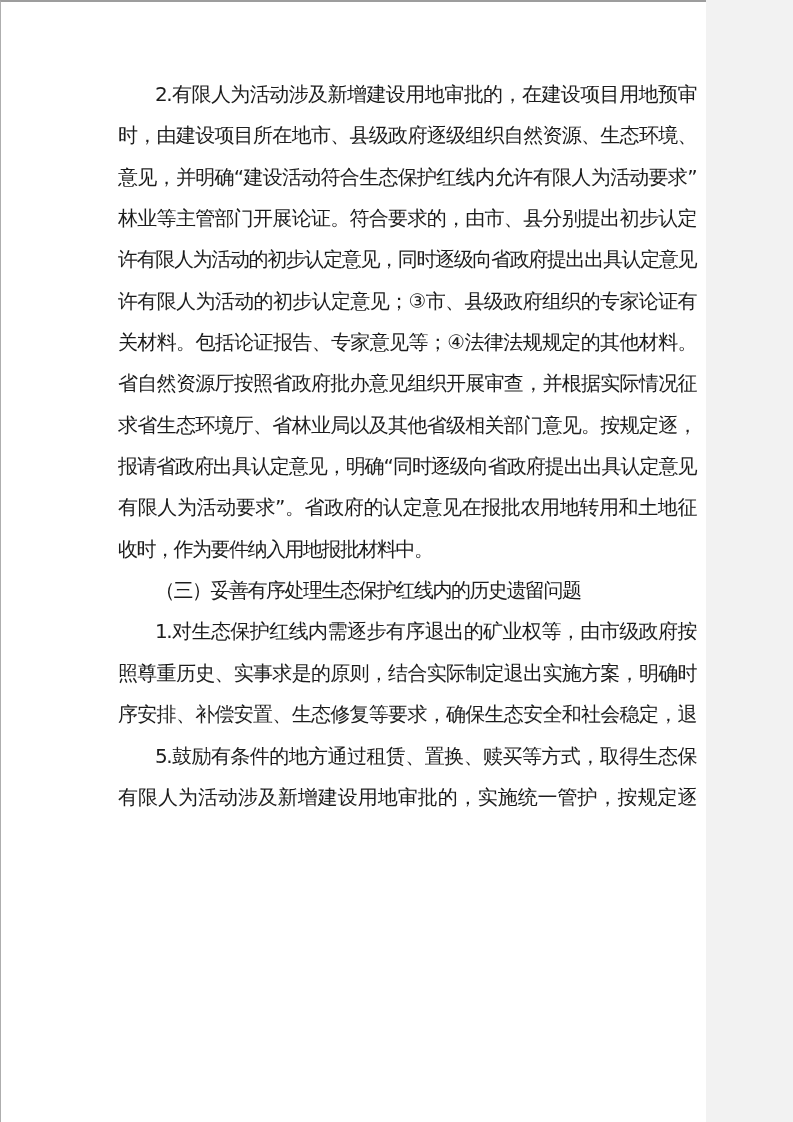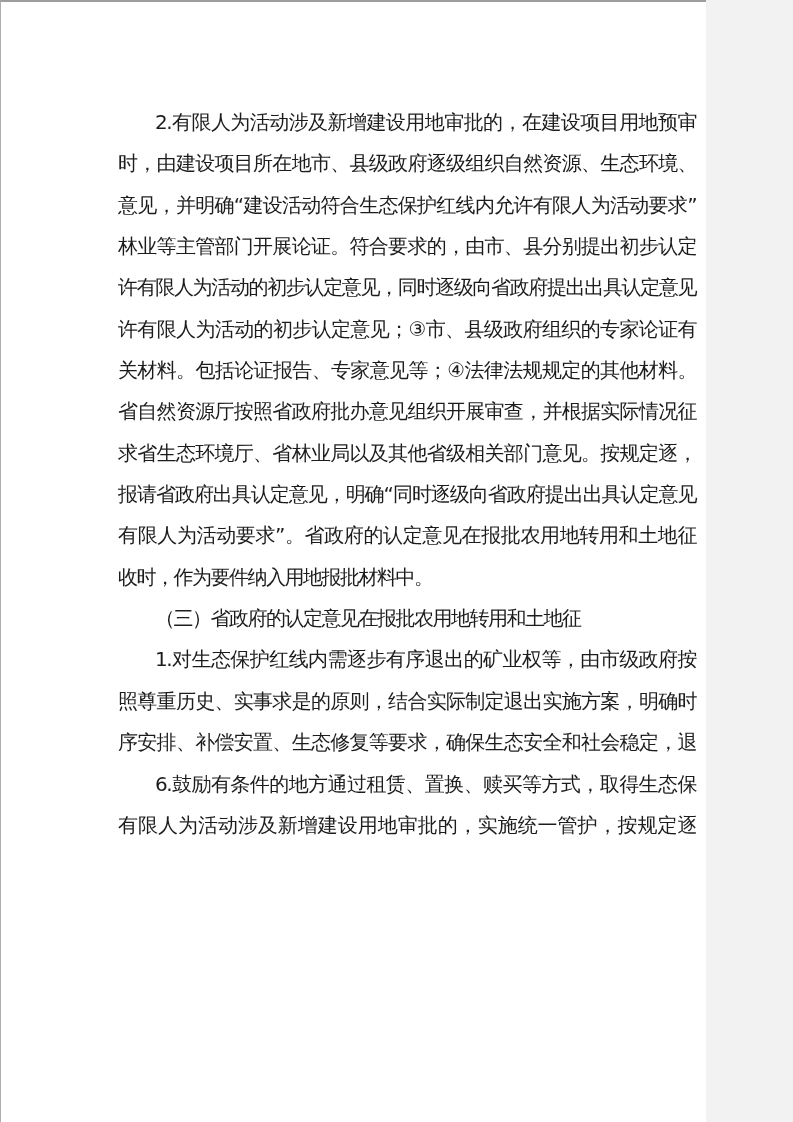--- a/index.html
+++ b/index.html
@@ -13,21 +13,21 @@
     overflow: hidden;
     font-family: "DejaVu Sans", sans-serif;
   }
   .page {
     box-sizing: border-box;
     width: 706px;
     height: 1122px;
     background: var(--page-bg, #ffffff);
     border-top: 2px solid var(--border-top-color, #9d9d9d);
     border-left: 1px solid var(--border-left-color, #aeaeae);
-    padding-top: 100px;
+    padding-top: 72px;
   }
   .text-block {
     margin-left: 117px;
     width: 578px;
     font-family: "DejaVu Sans", sans-serif;
     font-size: 20px;
     letter-spacing: -1.5px;
     line-height: 41.35px;
     color: var(--text-color, #1c1c1c);
     font-weight: 400;
@@ -55,20 +55,20 @@
     <div class="ln j">意见，并明确“建设活动符合生态保护红线内允许有限人为活动要求”</div>
     <div class="ln j">林业等主管部门开展论证。符合要求的，由市、县分别提出初步认定</div>
     <div class="ln j">许有限人为活动的初步认定意见，同时逐级向省政府提出出具认定意见</div>
     <div class="ln j">许有限人为活动的初步认定意见；③市、县级政府组织的专家论证有</div>
     <div class="ln j">关材料。包括论证报告、专家意见等；④法律法规规定的其他材料。</div>
     <div class="ln j">省自然资源厅按照省政府批办意见组织开展审查，并根据实际情况征</div>
     <div class="ln j">求省生态环境厅、省林业局以及其他省级相关部门意见。按规定逐，</div>
     <div class="ln j">报请省政府出具认定意见，明确“同时逐级向省政府提出出具认定意见</div>
     <div class="ln j">有限人为活动要求”。省政府的认定意见在报批农用地转用和土地征</div>
     <div class="ln">收时，作为要件纳入用地报批材料中。</div>
-    <div class="ln ind">（三）省政府的认定意见在报批农用地转用和土地征</div>
+    <div class="ln ind">（三）妥善有序处理生态保护红线内的历史遗留问题</div>
     <div class="ln j ind">1.对生态保护红线内需逐步有序退出的矿业权等，由市级政府按</div>
     <div class="ln j">照尊重历史、实事求是的原则，结合实际制定退出实施方案，明确时</div>
     <div class="ln j">序安排、补偿安置、生态修复等要求，确保生态安全和社会稳定，退</div>
-    <div class="ln j ind">6.鼓励有条件的地方通过租赁、置换、赎买等方式，取得生态保</div>
+    <div class="ln j ind">5.鼓励有条件的地方通过租赁、置换、赎买等方式，取得生态保</div>
     <div class="ln j">有限人为活动涉及新增建设用地审批的，实施统一管护，按规定逐</div>
   </div>
 </div>
 
 </body></html>

